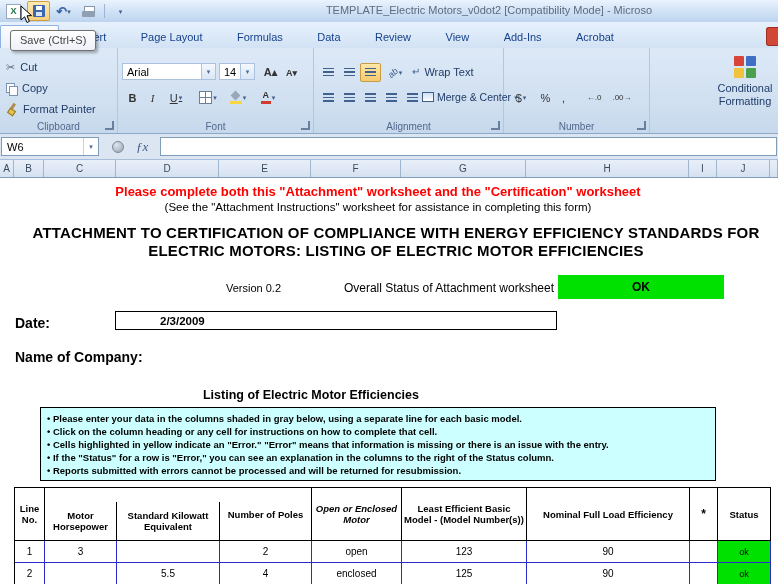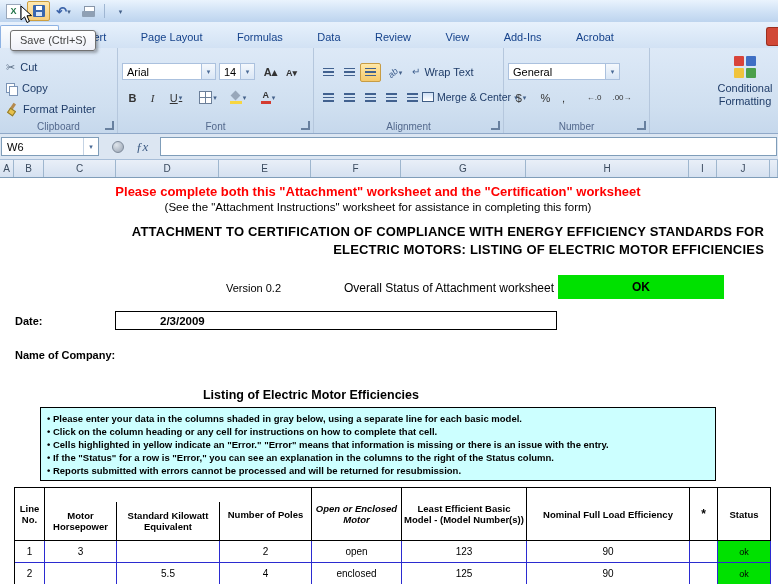--- a/index.html
+++ b/index.html
@@ -85,25 +85,25 @@
   .finput{position:absolute;left:160px;top:3px;right:1px;height:19px;background:#fff;border:1px solid #7f9db9;box-sizing:border-box;}
 
   
   .colhead{position:absolute;left:0;top:160px;width:778px;height:18px;background:linear-gradient(#e9eff8,#d5e1f0);border-bottom:1px solid #7f9db9;box-sizing:border-box;display:flex;}
   .ch{height:100%;border-right:1px solid #9eb6ce;box-sizing:border-box;display:flex;align-items:center;justify-content:center;font-size:10px;color:#3a4a5e;}
 
   
   .sheet{position:absolute;left:0;top:178px;width:778px;height:406px;background:#fff;color:#000;}
   .notice-red{position:absolute;left:0;top:6px;width:756px;text-align:center;font-size:13px;font-weight:bold;color:#ff0000;}
   .notice-sub{position:absolute;left:0;top:23px;width:756px;text-align:center;font-size:11.5px;}
-  .bigh{position:absolute;left:4px;width:760px;text-align:right;font-size:13px;font-weight:bold;letter-spacing:.2px;}
+  .bigh{position:absolute;left:16px;width:760px;text-align:center;font-size:15px;font-weight:bold;letter-spacing:.2px;}
   .version{position:absolute;left:226px;top:104px;font-size:11px;}
   .ov-label{position:absolute;left:320px;top:103px;width:234px;text-align:right;font-size:12px;}
   .ov-box{position:absolute;left:558px;top:97px;width:166px;height:24px;background:#00e100;display:flex;align-items:center;justify-content:center;font-size:12px;font-weight:bold;}
-  .flabel{position:absolute;left:15px;font-size:11px;font-weight:bold;}
+  .flabel{position:absolute;left:15px;font-size:14px;font-weight:bold;}
   .fbox{position:absolute;left:115px;width:442px;height:19px;border:1px solid #000;box-sizing:border-box;display:flex;align-items:center;font-size:11.5px;font-weight:bold;}
   .listing{position:absolute;left:0;top:210px;width:622px;text-align:center;font-size:12.5px;font-weight:bold;}
   .instr{position:absolute;left:40px;top:229px;width:676px;height:74px;background:#ccffff;border:1px solid #000;box-sizing:border-box;padding:4px 6px;}
   .ib-line{font-size:9.5px;font-weight:bold;line-height:13px;white-space:nowrap;}
   .ib-line::before{content:"• ";}
 
   
   .mtable{position:absolute;left:14px;top:309px;display:grid;grid-template-columns:30px 72px 103px 92px 90px 125px 163px 28px 53px;grid-template-rows:14px 39px 22px 22px;border-top:1px solid #000;border-left:1px solid #000;}
   .th{border-right:1px solid #000;border-bottom:1px solid #000;background:#fff;font-weight:bold;font-size:9.5px;line-height:11px;display:flex;align-items:center;justify-content:center;text-align:center;padding:0 2px;box-sizing:border-box;}
   .th.star{font-size:12px;}
@@ -128,20 +128,21 @@
           <span class="caret">▾</span>
         </div>
       <div class="qbtn">
           <span class="printer"></span>
         </div>
       <div class="qsep"></div>
       <div class="qbtn">
           <span class="caret">▾</span>
         </div>
     </div>
+    <div class="wtitle">TEMPLATE_Electric Motors_v0dot2  [Compatibility Mode] - Microso</div>
   </div>
 
   <div class="tabsrow">
     <div class="tab active">Home</div>
     <div class="tab">Insert</div>
     <div class="tab">Page Layout</div>
     <div class="tab">Formulas</div>
     <div class="tab">Data</div>
     <div class="tab">Review</div>
     <div class="tab">View</div>
@@ -249,24 +250,20 @@
       <div class="txtbtn" style="left:108px;top:40px;font-size:10.5px;gap:3px;">
           <span class="mbox"></span>
           <span>Merge &amp; Center</span>
           <span class="caret">▾</span>
         </div>
       <div class="glabel">Alignment</div>
       <div class="launcher"></div>
     </div>
 
     <div class="group g-num">
-      <div class="combo" style="left:4px;top:15px;width:112px;">
-          <span>General</span>
-          <span class="cdrop">▾</span>
-        </div>
       <div class="ibtn" style="left:4px;top:40px;width:24px;">
           <span>$</span>
           <span class="caret">▾</span>
         </div>
       <div class="ibtn" style="left:32px;top:40px;width:17px;">
           <span>%</span>
         </div>
       <div class="ibtn" style="left:51px;top:40px;width:15px;">
           <span>,</span>
         </div>

